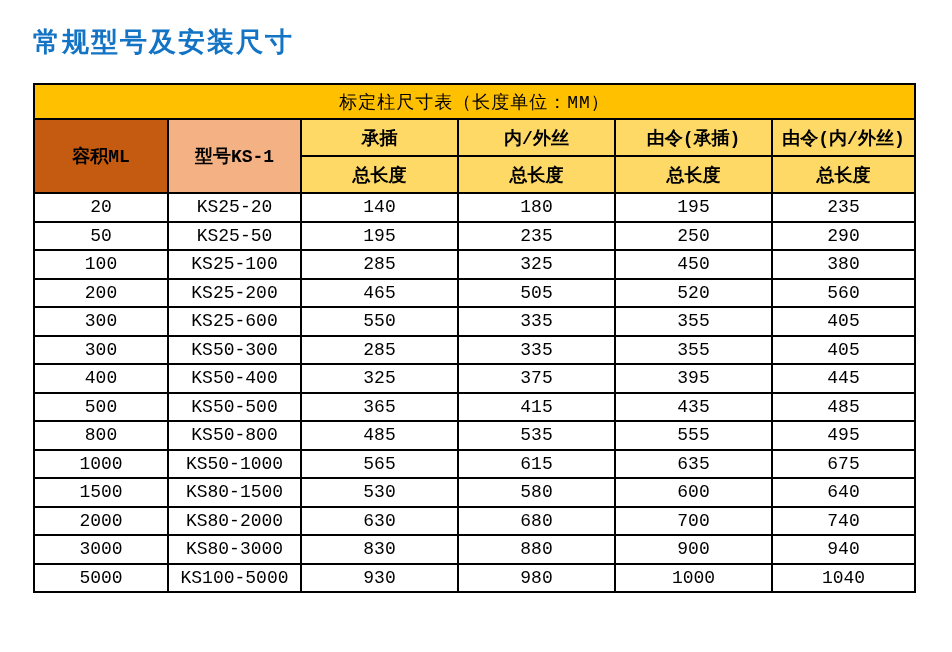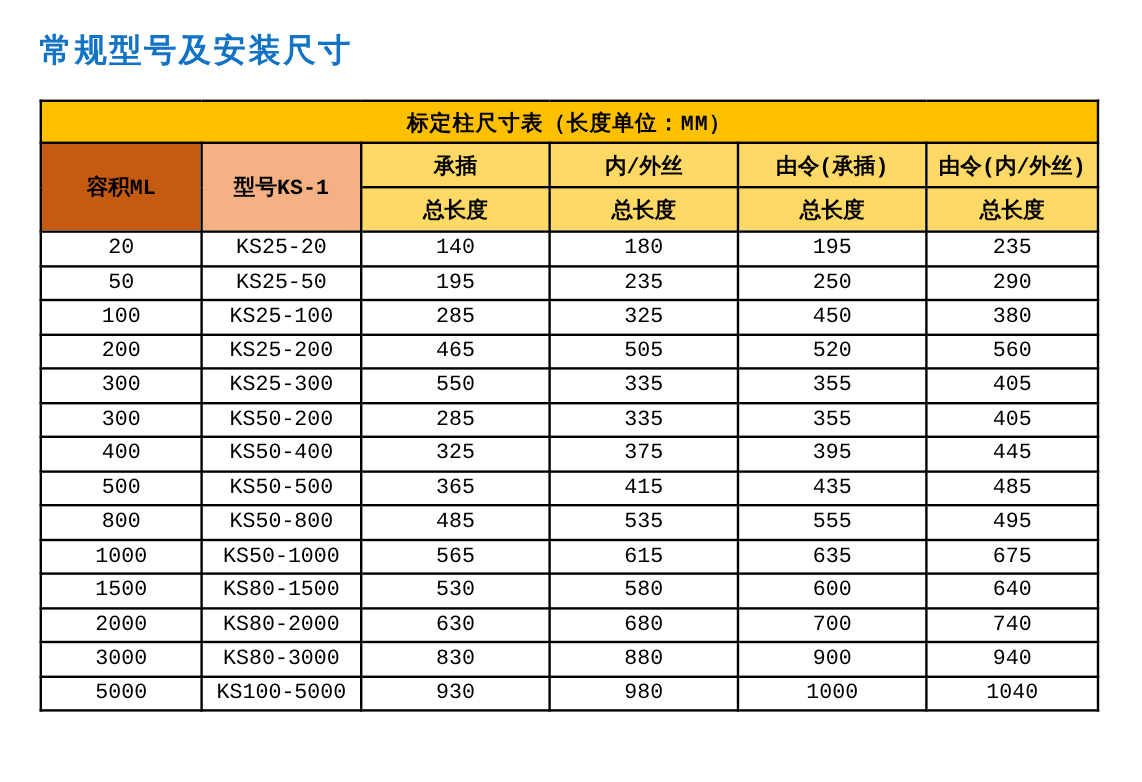--- a/index.html
+++ b/index.html
@@ -37,21 +37,21 @@
     text-align: center;
     vertical-align: middle;
     padding: 0;
     overflow: hidden;
     white-space: nowrap;
   }
   .row-caption th {
     height: 33px;
     background: var(--banner-gold, #FFC000);
     font-size: 18px;
-    font-weight: bold;
+    font-weight: normal;
     letter-spacing: 1px;
   }
   .row-head th, .row-sub th {
     height: 35px;
     font-size: 18px;
     font-weight: bold;
   }
   th.col-volume  { background: var(--volume-header, #C55A11); }
   th.col-model   { background: var(--model-header, #F4B183); text-align: center; }
   th.col-sub     { background: var(--subheader-gold, #FFD966); }
@@ -123,29 +123,29 @@
       <tr>
         <td>200</td>
         <td>KS25-200</td>
         <td>465</td>
         <td>505</td>
         <td>520</td>
         <td>560</td>
       </tr>
       <tr>
         <td>300</td>
-        <td>KS25-300</td>
+        <td>KS25-600</td>
         <td>550</td>
         <td>335</td>
         <td>355</td>
         <td>405</td>
       </tr>
       <tr>
         <td>300</td>
-        <td>KS50-200</td>
+        <td>KS50-300</td>
         <td>285</td>
         <td>335</td>
         <td>355</td>
         <td>405</td>
       </tr>
       <tr>
         <td>400</td>
         <td>KS50-400</td>
         <td>325</td>
         <td>375</td>

